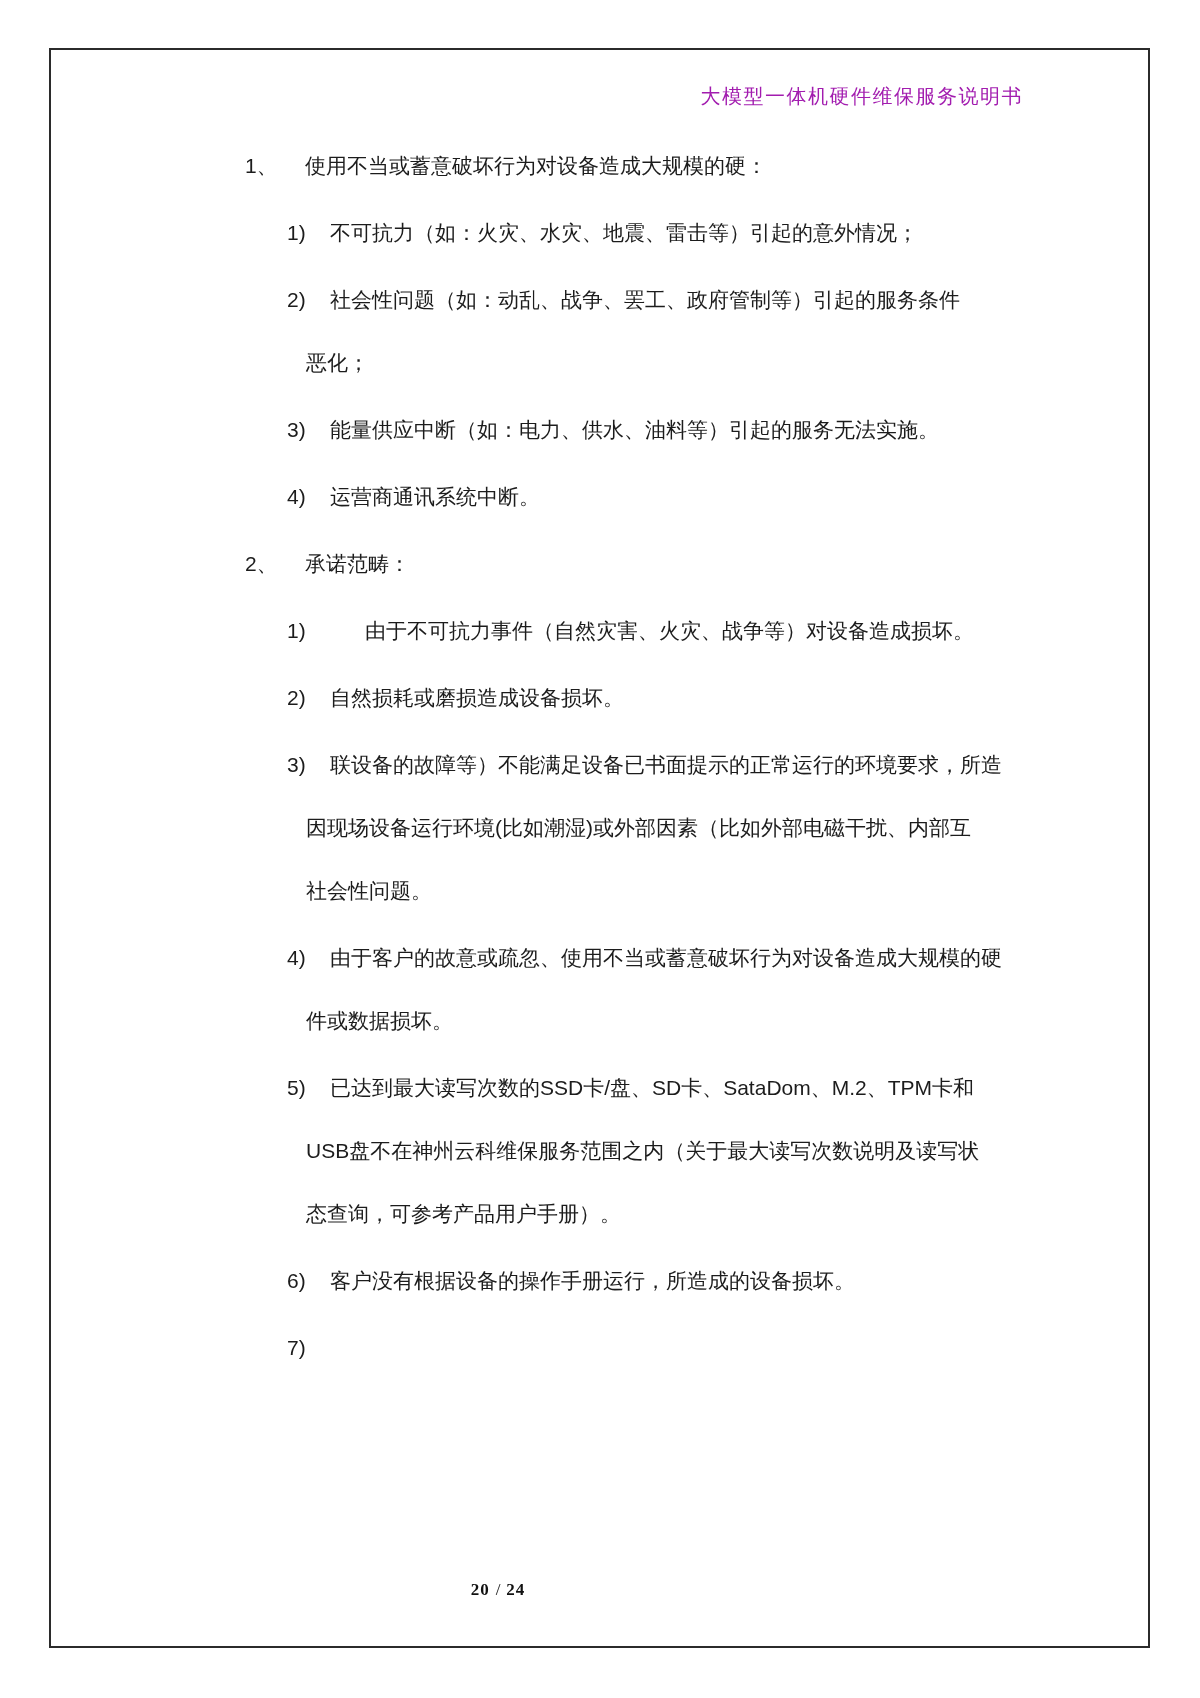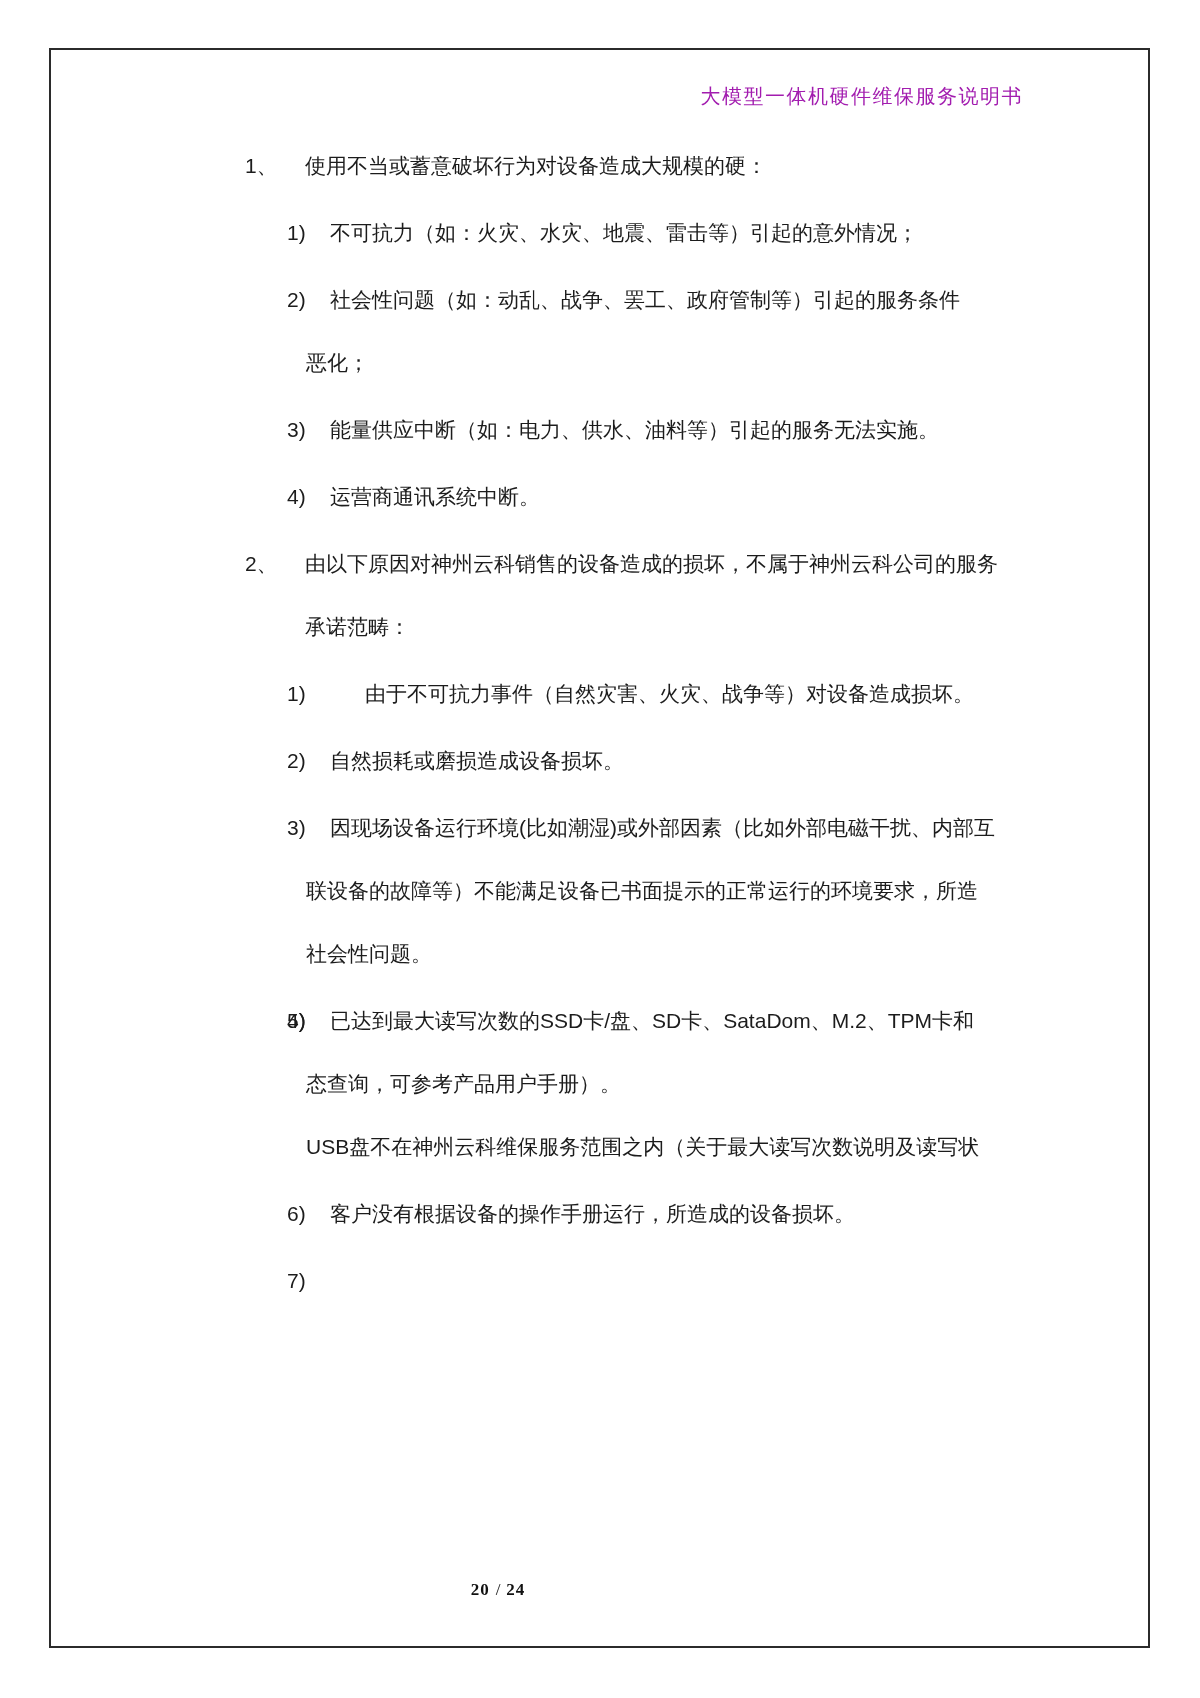--- a/index.html
+++ b/index.html
@@ -106,53 +106,56 @@
     </div>
     <div class="para level-2">
       <span class="num">4)</span>
       <div class="lines">
         <div class="line">运营商通讯系统中断。</div>
       </div>
     </div>
     <div class="para level-1">
       <span class="num">2、</span>
       <div class="lines">
-        <div class="line">由以下原因对神州云科销售的设备造成的损坏，不属于神州云科公司的服务</div>
         <div class="line">承诺范畴：</div>
       </div>
     </div>
     <div class="para level-2 wide">
       <span class="num">1)</span>
       <div class="lines">
         <div class="line">由于不可抗力事件（自然灾害、火灾、战争等）对设备造成损坏。</div>
       </div>
     </div>
     <div class="para level-2">
       <span class="num">2)</span>
       <div class="lines">
         <div class="line">自然损耗或磨损造成设备损坏。</div>
       </div>
     </div>
     <div class="para level-2">
       <span class="num">3)</span>
       <div class="lines">
+        <div class="line">联设备的故障等）不能满足设备已书面提示的正常运行的环境要求，所造</div>
         <div class="line">因现场设备运行环境(比如潮湿)或外部因素（比如外部电磁干扰、内部互</div>
-        <div class="line">联设备的故障等）不能满足设备已书面提示的正常运行的环境要求，所造</div>
         <div class="line">社会性问题。</div>
       </div>
     </div>
     <div class="para level-2">
       <span class="num">4)</span>
+      <div class="lines">
+        <div class="line">由于客户的故意或疏忽、使用不当或蓄意破坏行为对设备造成大规模的硬</div>
+        <div class="line">件或数据损坏。</div>
+      </div>
     </div>
     <div class="para level-2">
       <span class="num">5)</span>
       <div class="lines">
         <div class="line">已达到最大读写次数的SSD卡/盘、SD卡、SataDom、M.2、TPM卡和</div>
+        <div class="line">USB盘不在神州云科维保服务范围之内（关于最大读写次数说明及读写状</div>
         <div class="line">态查询，可参考产品用户手册）。</div>
-        <div class="line">USB盘不在神州云科维保服务范围之内（关于最大读写次数说明及读写状</div>
       </div>
     </div>
     <div class="para level-2">
       <span class="num">6)</span>
       <div class="lines">
         <div class="line">客户没有根据设备的操作手册运行，所造成的设备损坏。</div>
       </div>
     </div>
     <div class="para level-2">
       <span class="num">7)</span>

